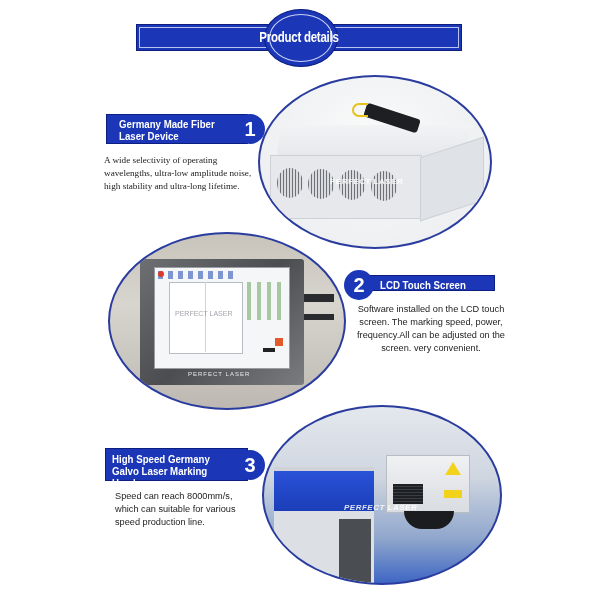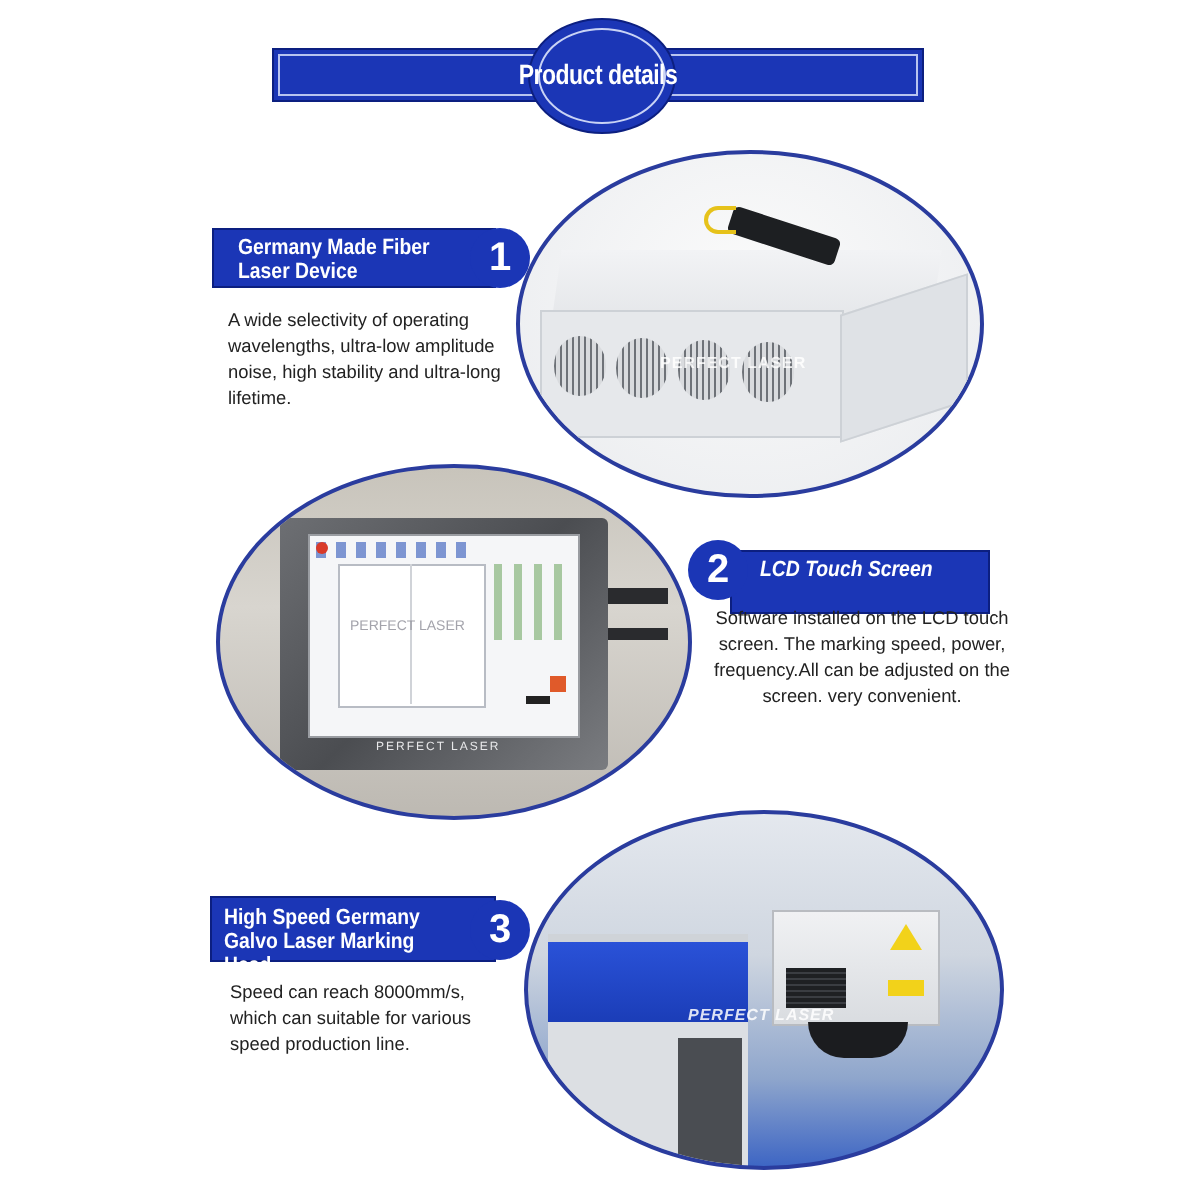--- a/index.html
+++ b/index.html
@@ -25,21 +25,21 @@
 
 <div class="abs hdr-bar"></div>
 <div class="abs hdr-circle"></div>
 <div class="abs hdr-title">Product details</div>
 
 <div class="abs label-box" style="left:107px;top:115px;width:140px;height:28px;padding:3px 0 0 12px;">
   <span>Germany Made Fiber</span>
   <span>Laser Device</span>
 </div>
 <div class="abs num-circle" style="left:235px;top:114px;">1</div>
-<div class="abs desc" style="left:114px;top:154px;width:152px;">A wide selectivity of operating wavelengths, ultra-low amplitude noise, high stability and ultra-long lifetime.</div>
+<div class="abs desc" style="left:104px;top:154px;width:152px;font-family:Liberation Serif, serif;">A wide selectivity of operating wavelengths, ultra-low amplitude noise, high stability and ultra-long lifetime.</div>
 
 <div class="abs ellipse" style="left:258px;top:75px;width:234px;height:174px;background:radial-gradient(ellipse at 50% 40%, #fbfbfb, #e9ebee);">
 
   <div class="abs" style="left:18px;top:48px;width:190px;height:40px;background:linear-gradient(180deg,#f2f3f5,#e3e5e8);transform:skewX(-8deg);"></div>
   <div class="abs" style="left:10px;top:78px;width:150px;height:62px;background:#e6e8eb;border:1px solid #cdd1d6;">
     <div class="abs" style="left:6px;top:12px;width:26px;height:30px;border-radius:50%;background:repeating-linear-gradient(90deg,#6e7278 0 1px,#d9dbde 1px 3px);"></div>
     <div class="abs" style="left:37px;top:13px;width:26px;height:30px;border-radius:50%;background:repeating-linear-gradient(90deg,#6e7278 0 1px,#d9dbde 1px 3px);"></div>
     <div class="abs" style="left:68px;top:14px;width:26px;height:30px;border-radius:50%;background:repeating-linear-gradient(90deg,#6e7278 0 1px,#d9dbde 1px 3px);"></div>
     <div class="abs" style="left:100px;top:15px;width:26px;height:30px;border-radius:50%;background:repeating-linear-gradient(90deg,#6e7278 0 1px,#d9dbde 1px 3px);"></div>
   </div>
@@ -61,21 +61,21 @@
       <div class="abs" style="left:120px;top:70px;width:8px;height:8px;background:#e05a2a;"></div>
       <div class="abs" style="left:108px;top:80px;width:12px;height:4px;background:#222;"></div>
       <div class="abs" style="left:20px;top:42px;color:rgba(140,140,150,0.8);font-size:7px;">PERFECT LASER</div>
     </div>
     <div class="abs" style="left:48px;top:112px;color:#e8e8ea;font-size:6px;letter-spacing:1px;">PERFECT LASER</div>
   </div>
   <div class="abs" style="left:194px;top:60px;width:30px;height:8px;background:#2a2b2e;"></div>
   <div class="abs" style="left:194px;top:80px;width:30px;height:6px;background:#2a2b2e;"></div>
 </div>
 
-<div class="abs label-box" style="left:366px;top:276px;width:128px;height:30px;padding:3px 0 0 14px;font-style:italic;">
+<div class="abs label-box" style="left:366px;top:276px;width:128px;height:14px;padding:3px 0 0 14px;">
   <span>LCD Touch Screen</span>
 </div>
 <div class="abs num-circle" style="left:344px;top:270px;">2</div>
 <div class="abs desc" style="left:356px;top:303px;width:150px;text-align:center;">Software installed on the LCD touch screen. The marking speed, power, frequency.All can be adjusted on the screen. very convenient.</div>
 
 <div class="abs label-box" style="left:106px;top:449px;width:141px;height:31px;padding:4px 0 0 6px;">
   <span>High Speed Germany</span>
   <span>Galvo Laser Marking Head</span>
 </div>
 <div class="abs num-circle" style="left:235px;top:450px;">3</div>

